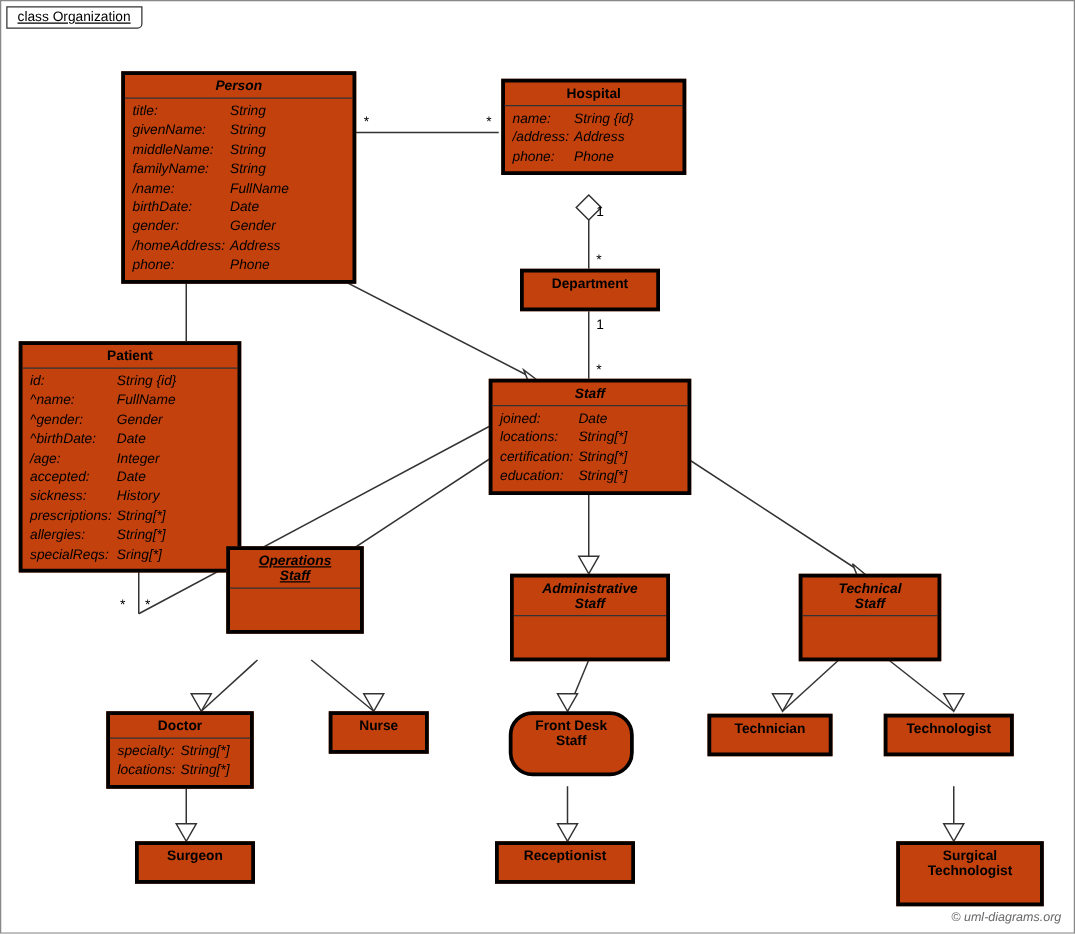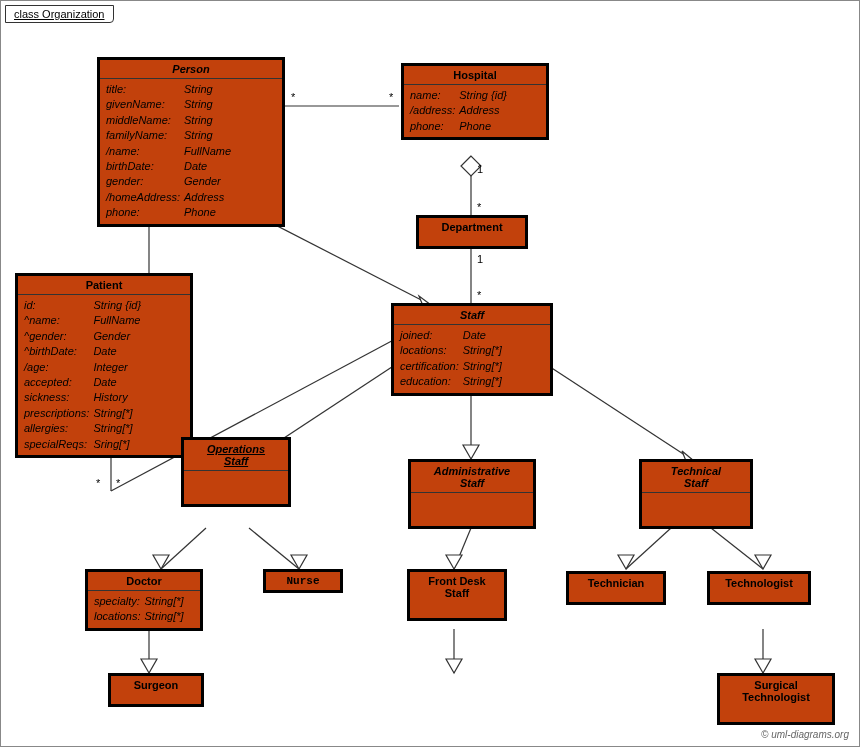--- a/index.html
+++ b/index.html
@@ -314,39 +314,42 @@
             </tr>
         <tr>
               <td>locations:</td>
               <td>String[*]</td>
             </tr>
       </tbody>
         </table>
     </div>
   </div>
 
-  <div class="uml-box" style="left:262px; top:568px; width:80px; height:24px;font-family:Liberation Mono, monospace;">
+  <div class="uml-box" style="left:262px; top:568px; width:80px; height:34px;">
     <div class="box-title normal" style="border-bottom:none;">Nurse</div>
   </div>
 
-  <div class="uml-box" style="left:406px; top:568px; width:100px; min-height:52px;">
+  <div class="uml-box" style="left:406px; top:568px; width:100px; min-height:52px;border-radius:19px;">
     <div class="box-title normal" style="border-bottom:none;">Front Desk<br>Staff</div>
   </div>
 
   <div class="uml-box" style="left:565px; top:570px; width:100px; height:34px;">
     <div class="box-title normal" style="border-bottom:none;">Technician</div>
   </div>
 
   <div class="uml-box" style="left:706px; top:570px; width:104px; height:34px;">
     <div class="box-title normal" style="border-bottom:none;">Technologist</div>
   </div>
 
   <div class="uml-box" style="left:107px; top:672px; width:96px; height:34px;">
     <div class="box-title normal" style="border-bottom:none;">Surgeon</div>
   </div>
 
+  <div class="uml-box" style="left:395px; top:672px; width:112px; height:34px;">
+    <div class="box-title normal" style="border-bottom:none;">Receptionist</div>
+  </div>
 
   <div class="uml-box" style="left:716px; top:672px; width:118px; min-height:52px;">
     <div class="box-title normal" style="border-bottom:none;">Surgical<br>Technologist</div>
   </div>
 
   <div class="copyright">© uml-diagrams.org</div>
 </div>
 
 </body></html>

